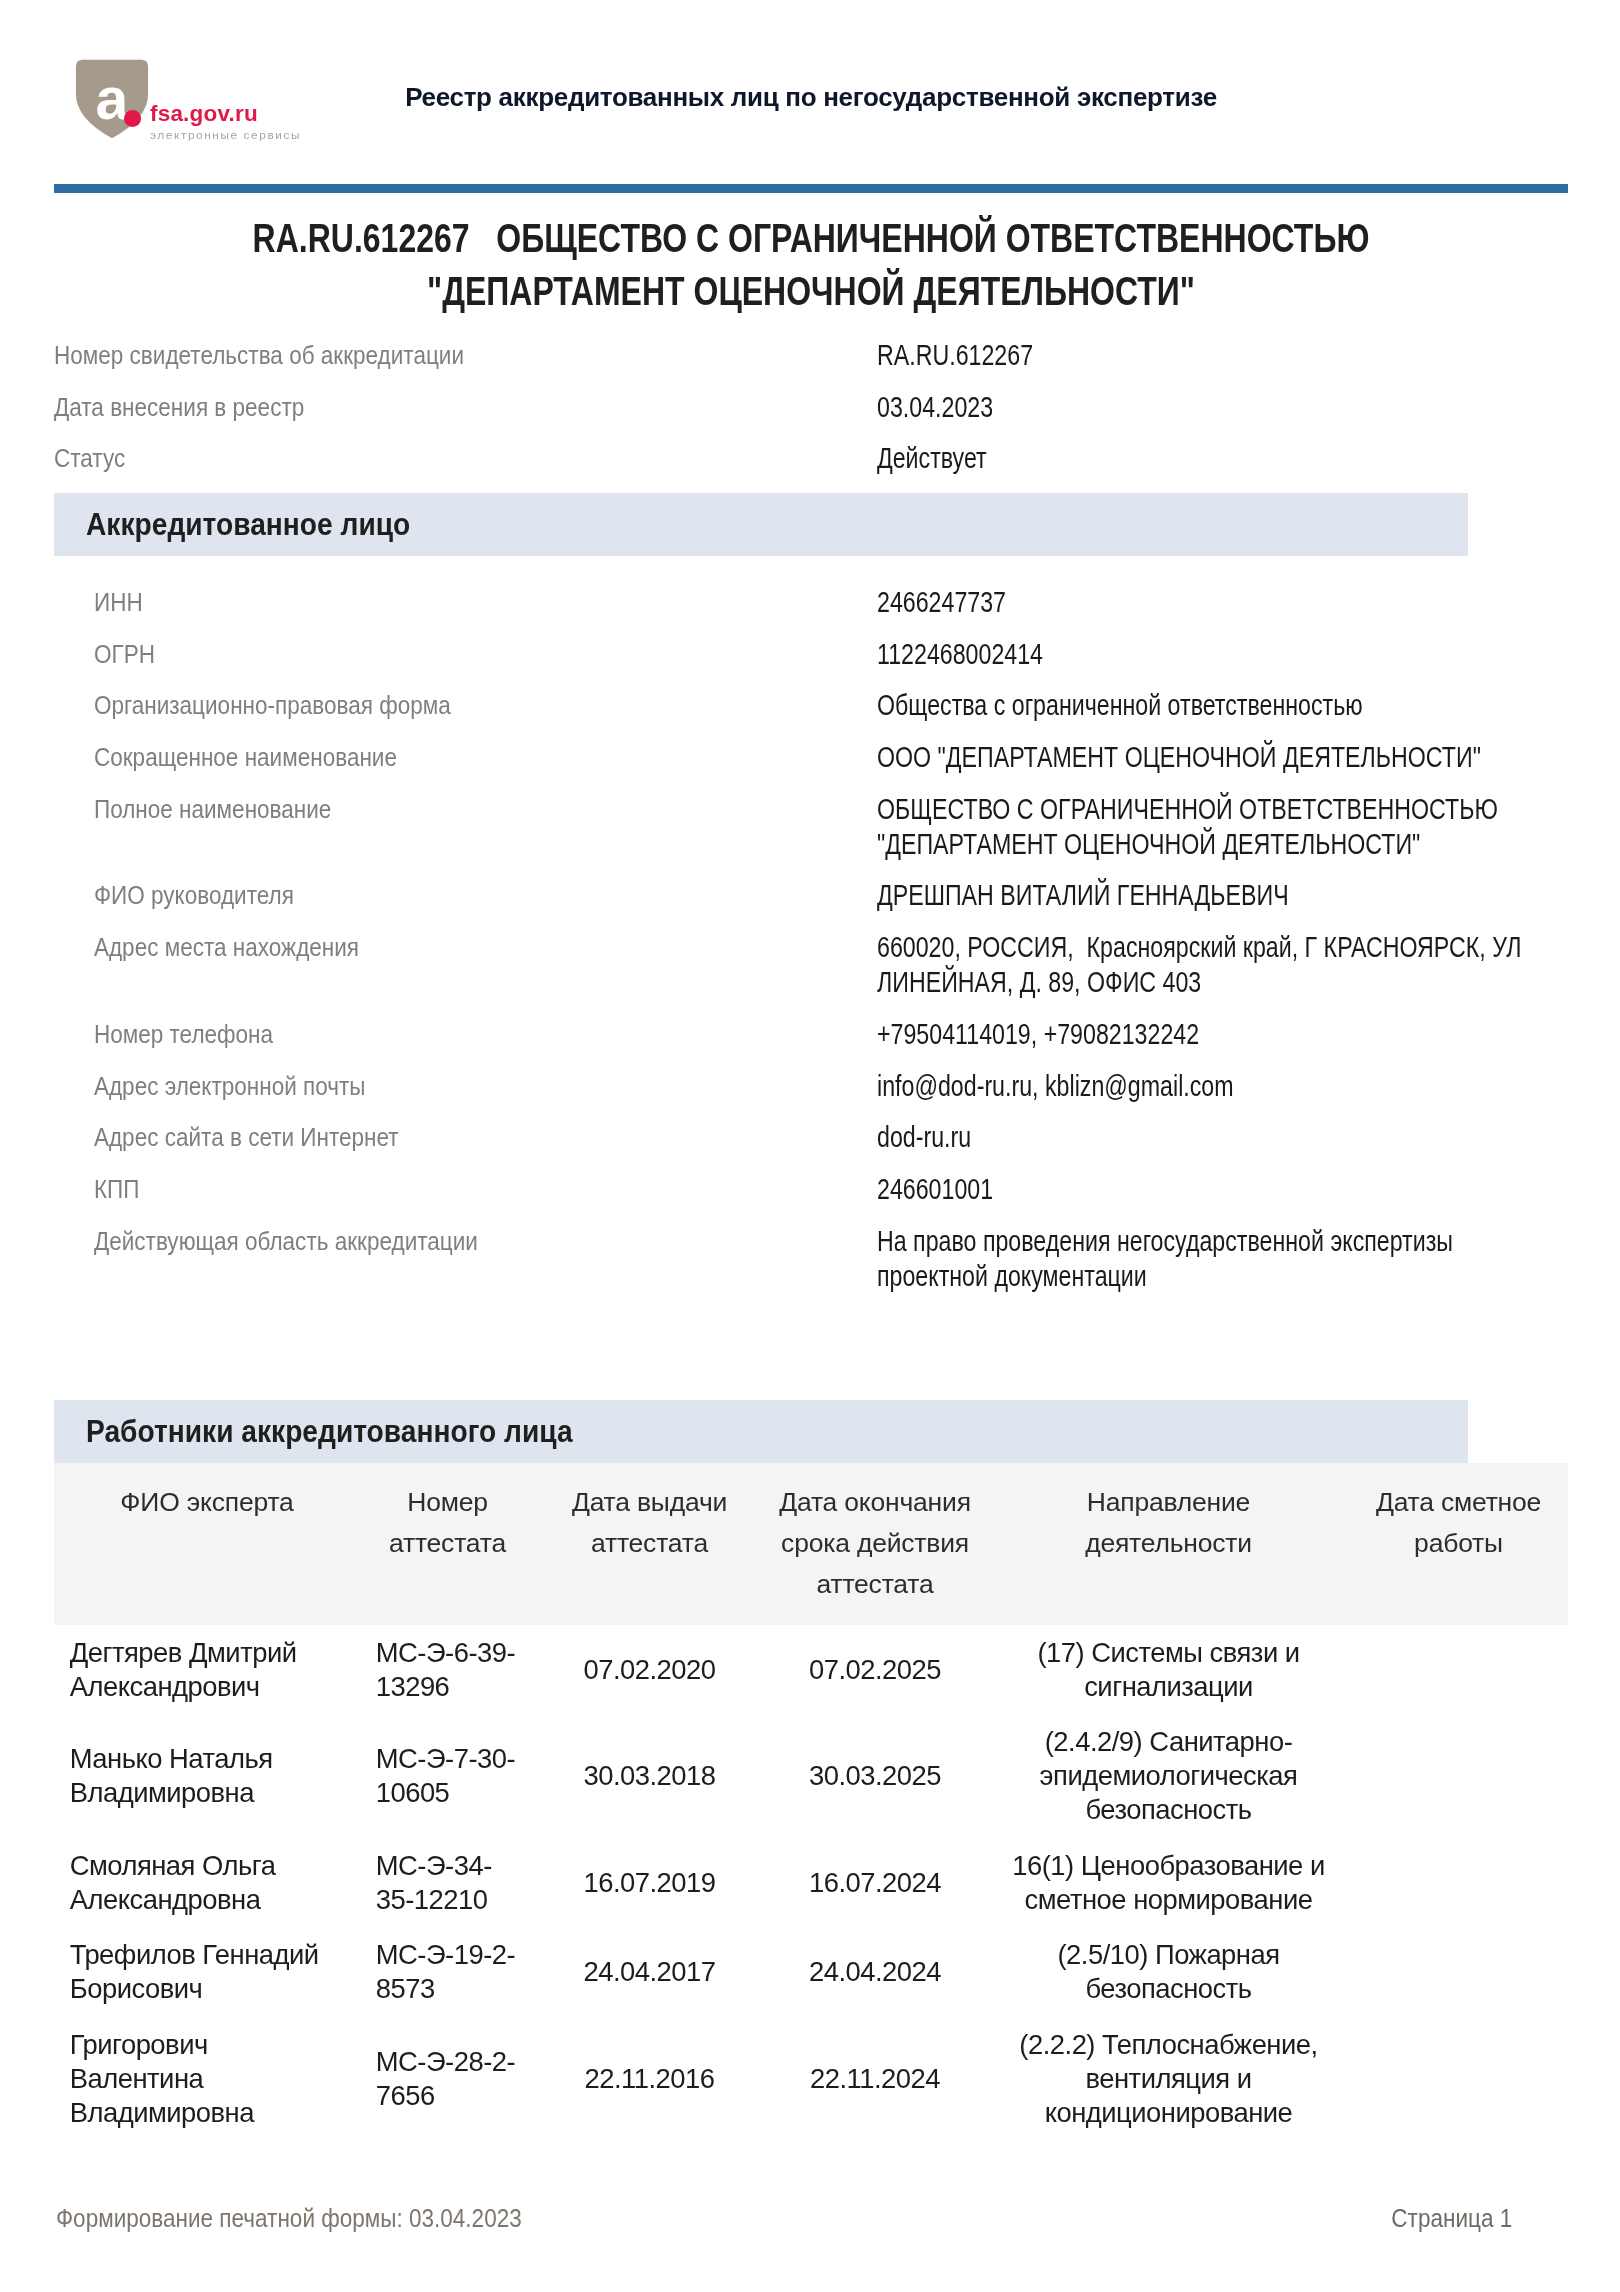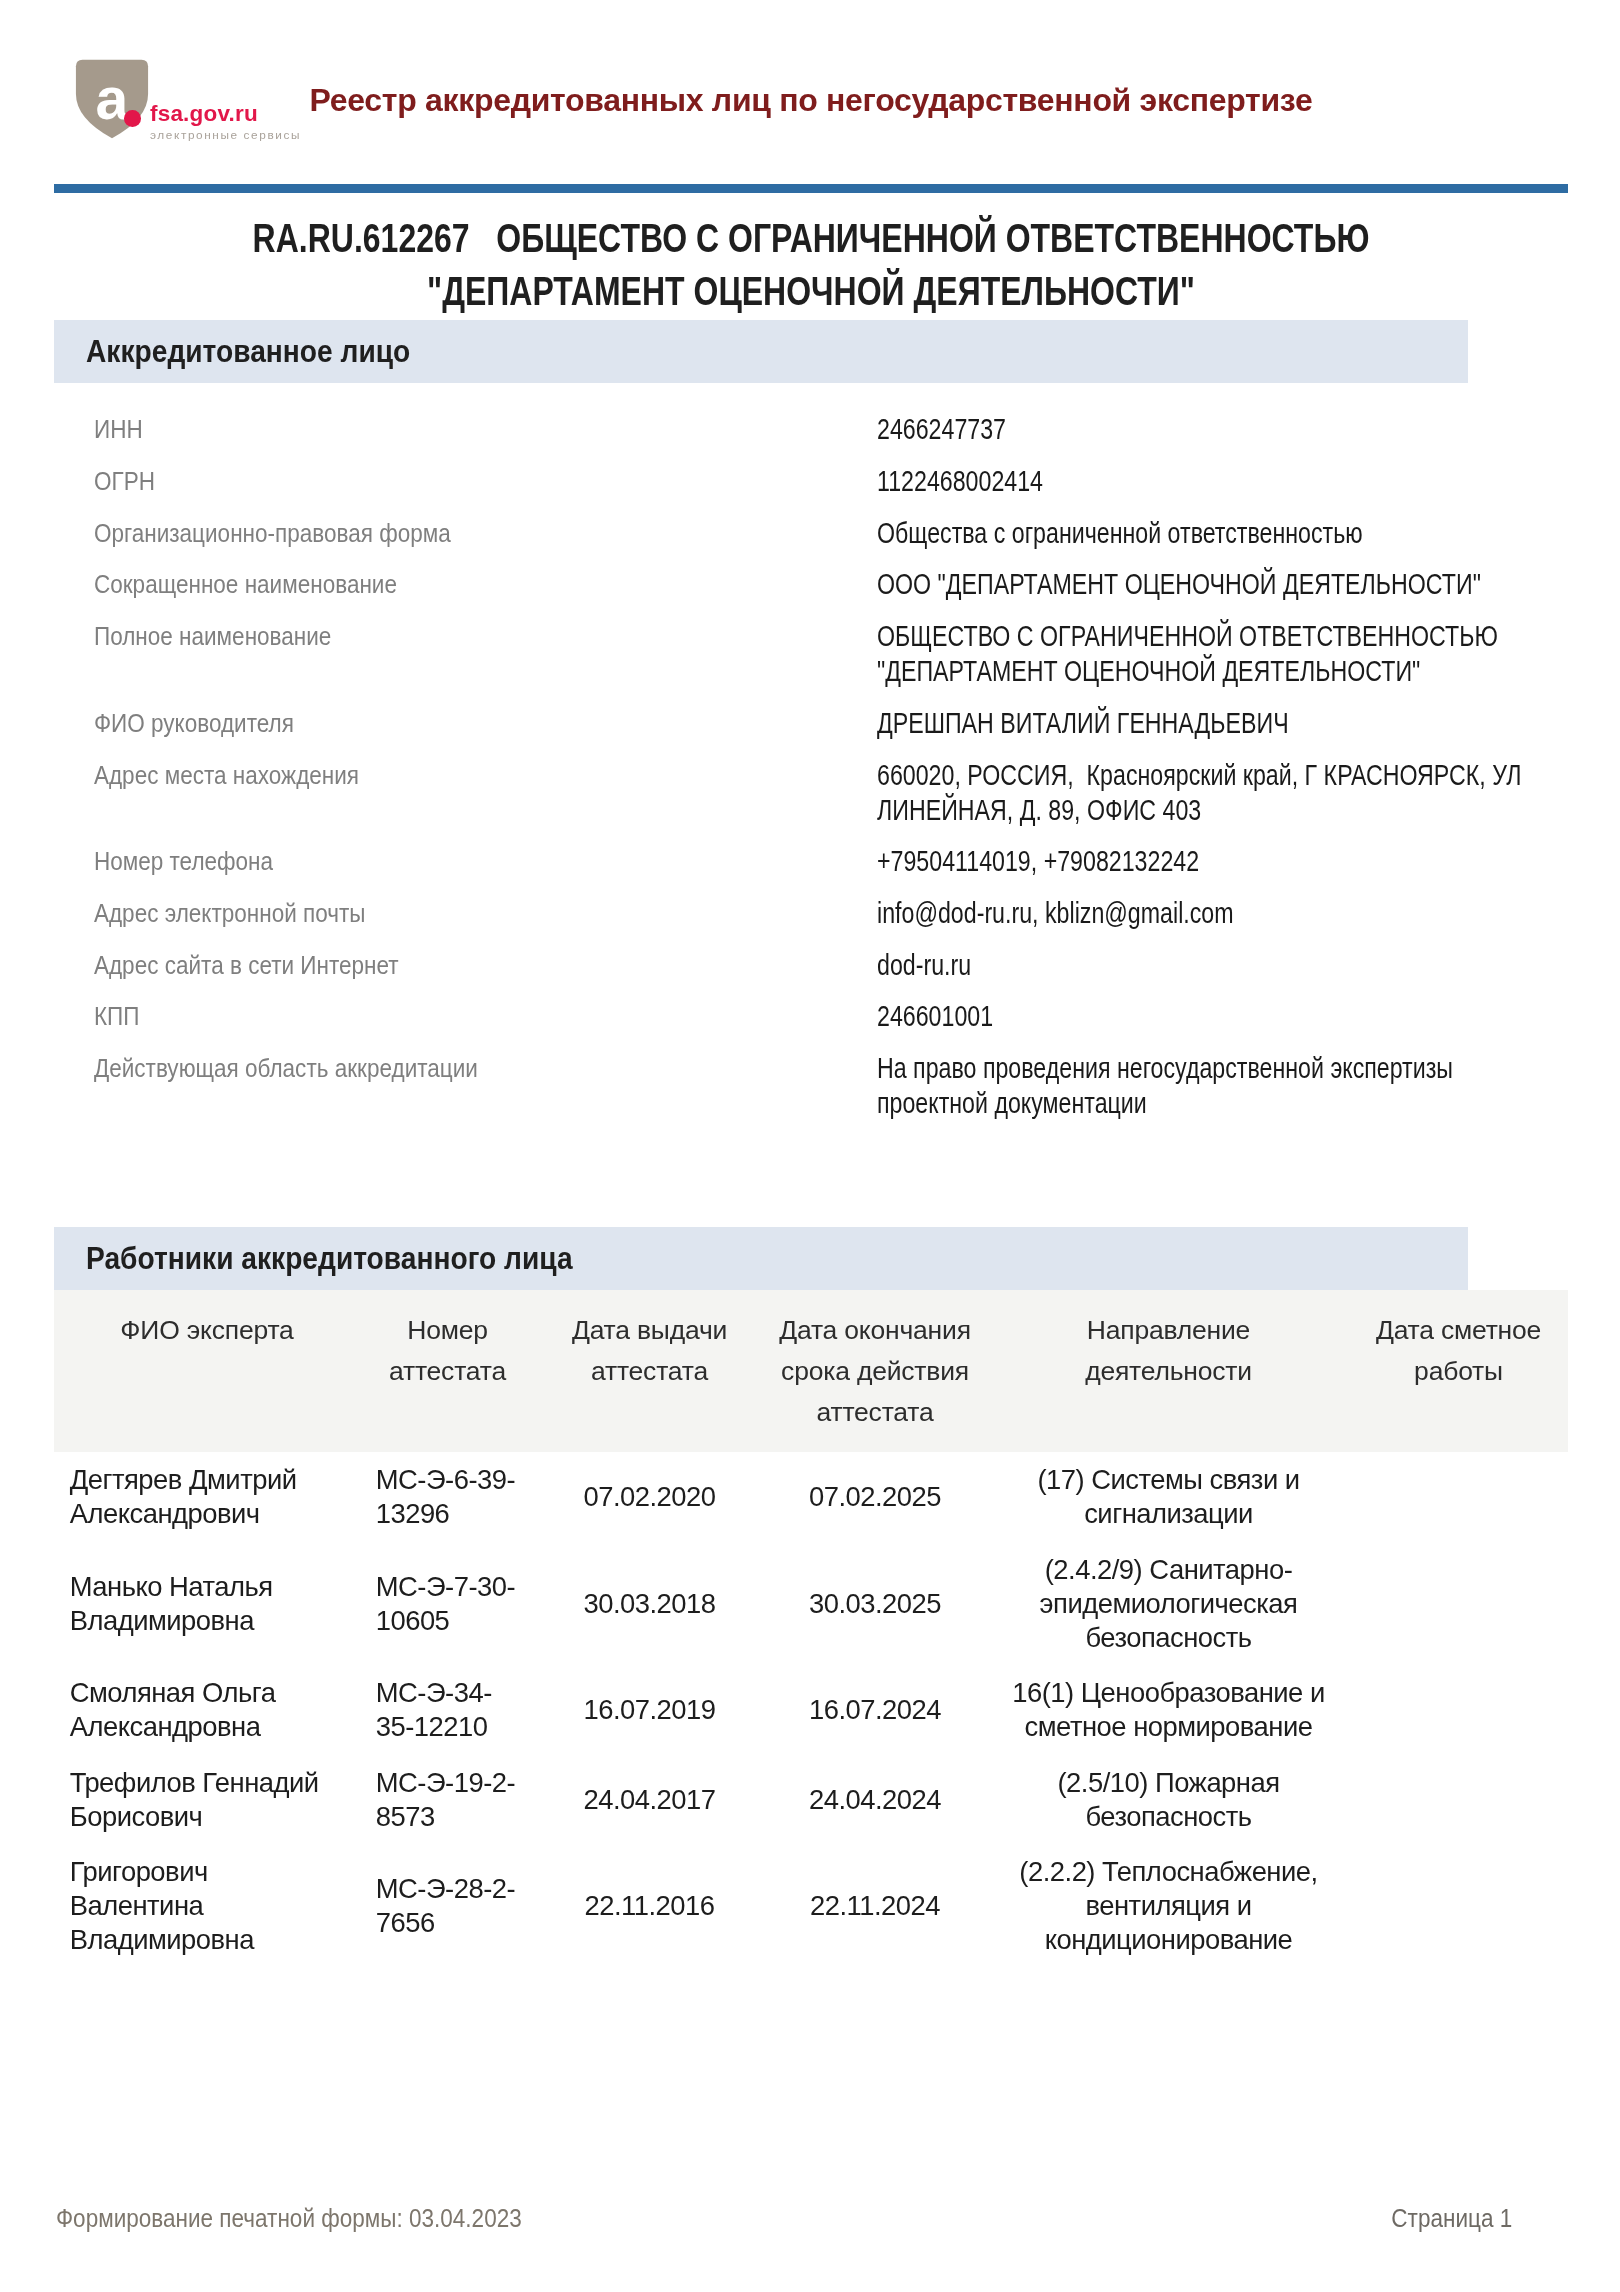--- a/index.html
+++ b/index.html
@@ -13,21 +13,21 @@
     color:#1a1a1a;
   }
 
   
   .logo-shield { position:absolute; left:71px; top:55px; width:82px; height:88px; }
   .logo-dot { position:absolute; left:124px; top:110px; width:16.7px; height:16.7px; border-radius:50%; background:#e2174a; }
   .logo-brand { position:absolute; left:150px; top:101px; font-size:22.5px; font-weight:bold; color:#e2174a; letter-spacing:0.2px; }
   .logo-tagline { position:absolute; left:150px; top:128px; font-size:11.8px; color:#a9a29a; letter-spacing:1.6px; }
   .registry-title {
     position:absolute; left:54px; top:82px; width:1514px;
-    text-align:center; font-size:32px; font-weight:bold; color:#7f1d1d;
+    text-align:center; font-size:26px; font-weight:bold; color:#0f172a;
     letter-spacing:-0.3px;
   }
 
   .blue-bar { margin:184px 0 0 54px; width:1514px; height:8.8px; background:#2e6ca3; }
 
   .content { margin:0 54px; width:1514px; }
 
   
   .doc-title { margin-top:19.6px; text-align:center; }
   .doc-title .line {
@@ -112,20 +112,34 @@
 
   <div class="blue-bar"></div>
 
   <div class="content">
 
     <div class="doc-title">
       <div class="line">RA.RU.612267   ОБЩЕСТВО С ОГРАНИЧЕННОЙ ОТВЕТСТВЕННОСТЬЮ</div>
       <div class="line">"ДЕПАРТАМЕНТ ОЦЕНОЧНОЙ ДЕЯТЕЛЬНОСТИ"</div>
     </div>
 
+    <div class="kv-block">
+      <div class="kv">
+        <span class="lbl">Номер свидетельства об аккредитации</span>
+        <span class="val">RA.RU.612267</span>
+      </div>
+      <div class="kv">
+        <span class="lbl">Дата внесения в реестр</span>
+        <span class="val">03.04.2023</span>
+      </div>
+      <div class="kv">
+        <span class="lbl">Статус</span>
+        <span class="val">Действует</span>
+      </div>
+    </div>
 
     <div class="band">
       <span class="band-title">Аккредитованное лицо</span>
     </div>
 
     <div class="kv-block indented section-rows">
       <div class="kv">
         <span class="lbl">ИНН</span>
         <span class="val">2466247737</span>
       </div>

